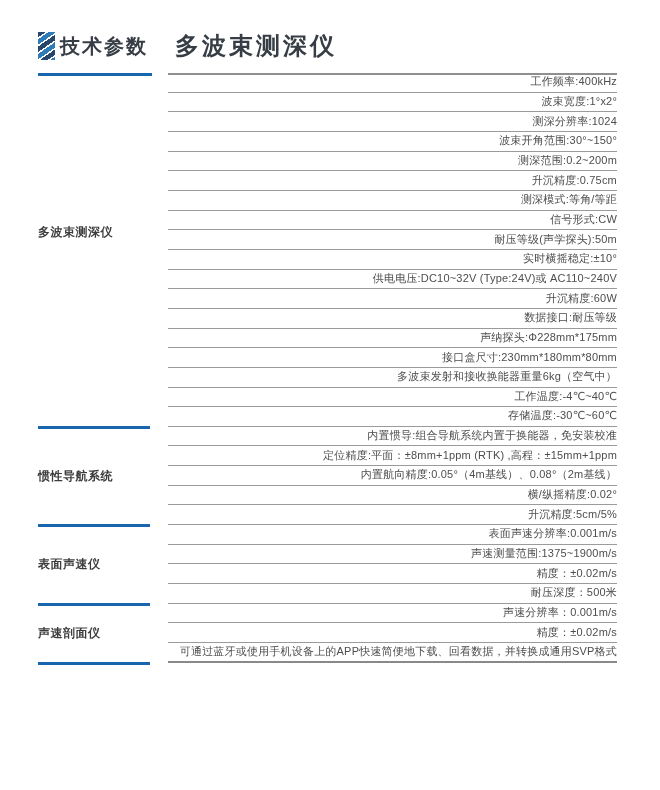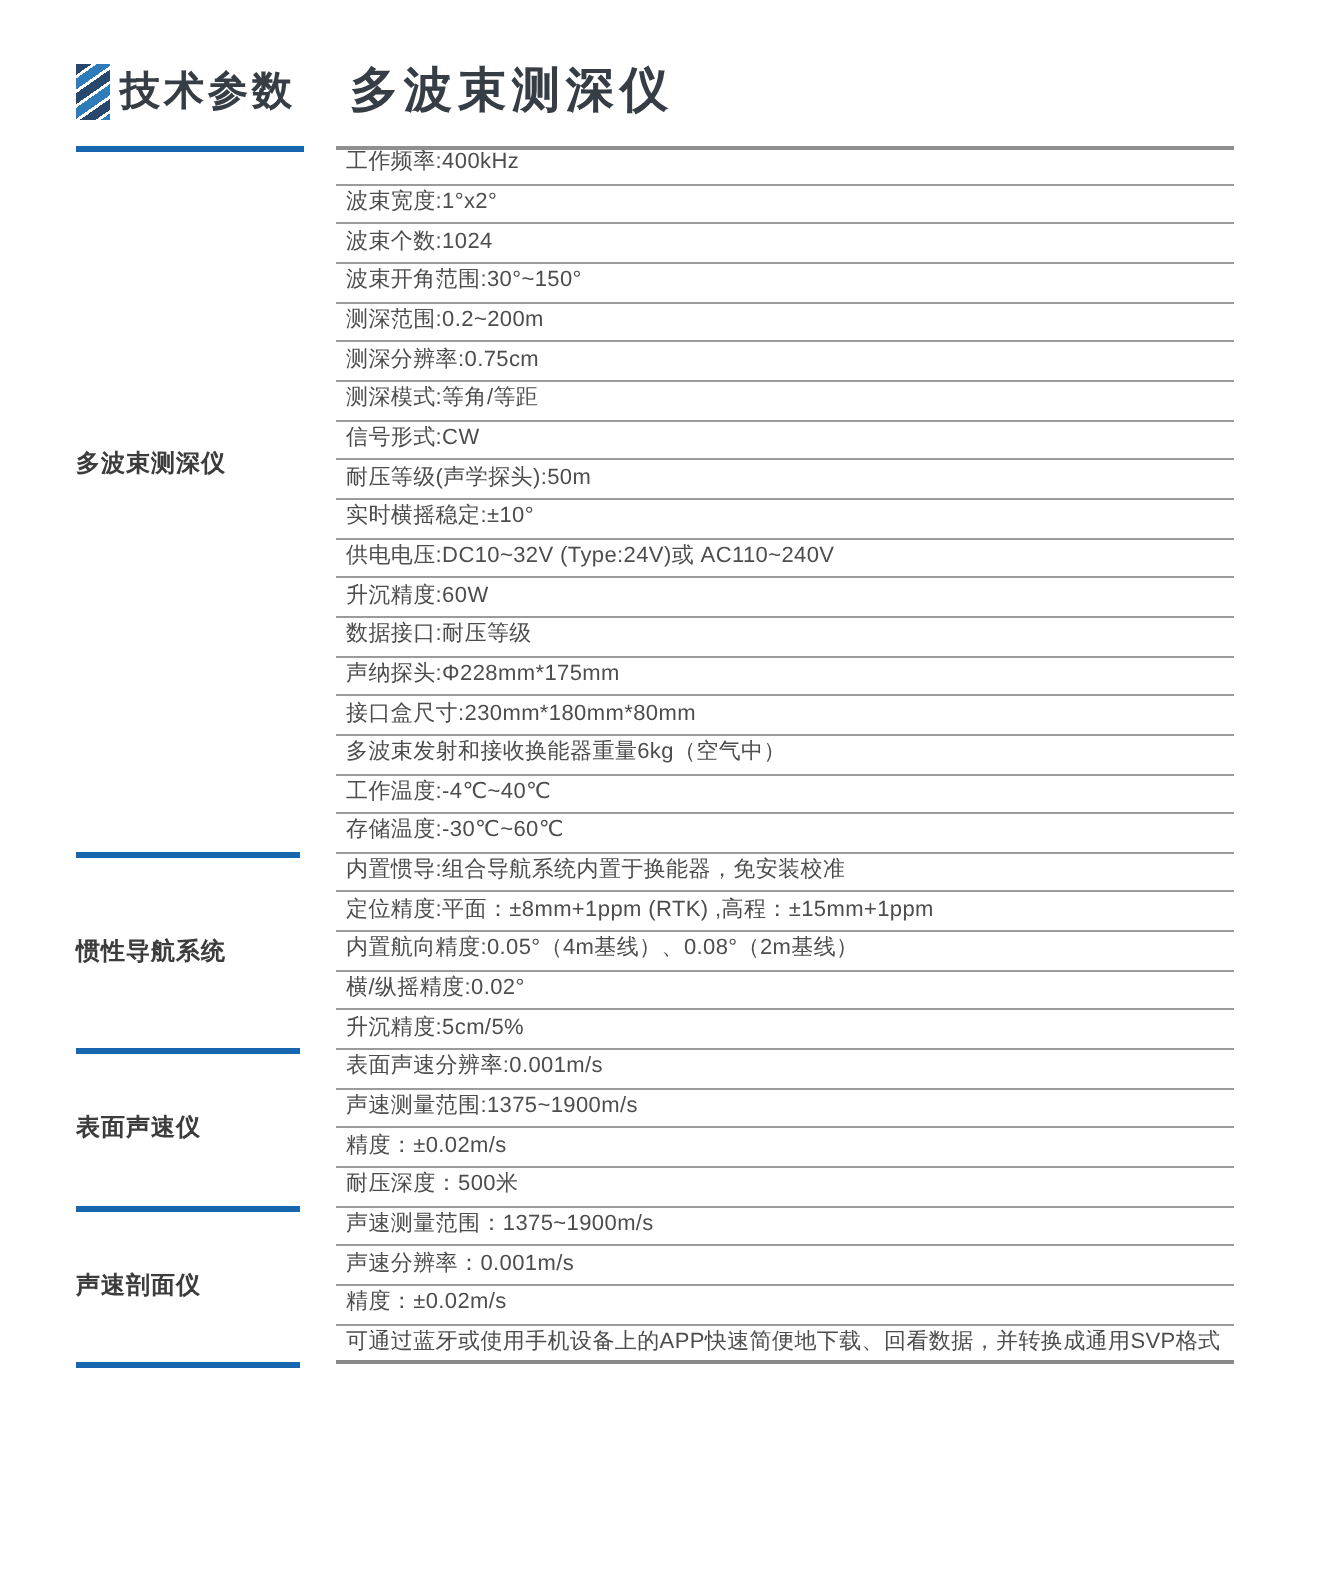--- a/index.html
+++ b/index.html
@@ -63,21 +63,21 @@
   .spec-section.first .sec-label{top:45%;}
   .sec-bar{
     position:absolute;left:0;bottom:-2px;width:112px;height:3px;
     background:var(--accent);z-index:2;
   }
   .sec-right{width:449px;flex:0 0 449px;}
   .spec-row{
     box-sizing:border-box;height:19.67px;
     border-bottom:1px solid var(--line);
     display:flex;align-items:center;
-    padding-left:5px;padding-bottom:1px;
+    padding-left:5px;padding-bottom:1px;justify-content:flex-end;
   }
   .spec-section.last .spec-row:last-child{
     border-bottom:2px solid #898989;
   }
   .spec-text{
     font-size:11px;color:var(--row-text);
     white-space:nowrap;letter-spacing:0.2px;line-height:1;
   }
 </style>
 </head>
@@ -101,30 +101,30 @@
           <div class="sec-bar"></div>
         </div>
         <div class="sec-right">
           <div class="spec-row">
             <span class="spec-text">工作频率:400kHz</span>
           </div>
           <div class="spec-row">
             <span class="spec-text">波束宽度:1°x2°</span>
           </div>
           <div class="spec-row">
-            <span class="spec-text">波束个数:1024</span>
+            <span class="spec-text">测深分辨率:1024</span>
           </div>
           <div class="spec-row">
             <span class="spec-text">波束开角范围:30°~150°</span>
           </div>
           <div class="spec-row">
             <span class="spec-text">测深范围:0.2~200m</span>
           </div>
           <div class="spec-row">
-            <span class="spec-text">测深分辨率:0.75cm</span>
+            <span class="spec-text">升沉精度:0.75cm</span>
           </div>
           <div class="spec-row">
             <span class="spec-text">测深模式:等角/等距</span>
           </div>
           <div class="spec-row">
             <span class="spec-text">信号形式:CW</span>
           </div>
           <div class="spec-row">
             <span class="spec-text">耐压等级(声学探头):50m</span>
           </div>
@@ -200,23 +200,20 @@
           </div>
         </div>
       </div>
       <div class="spec-section last">
         <div class="sec-left">
           <div class="sec-label">声速剖面仪</div>
           <div class="sec-bar"></div>
         </div>
         <div class="sec-right">
           <div class="spec-row">
-            <span class="spec-text">声速测量范围：1375~1900m/s</span>
-          </div>
-          <div class="spec-row">
             <span class="spec-text">声速分辨率：0.001m/s</span>
           </div>
           <div class="spec-row">
             <span class="spec-text">精度：±0.02m/s</span>
           </div>
           <div class="spec-row">
             <span class="spec-text">可通过蓝牙或使用手机设备上的APP快速简便地下载、回看数据，并转换成通用SVP格式</span>
           </div>
         </div>
       </div>

